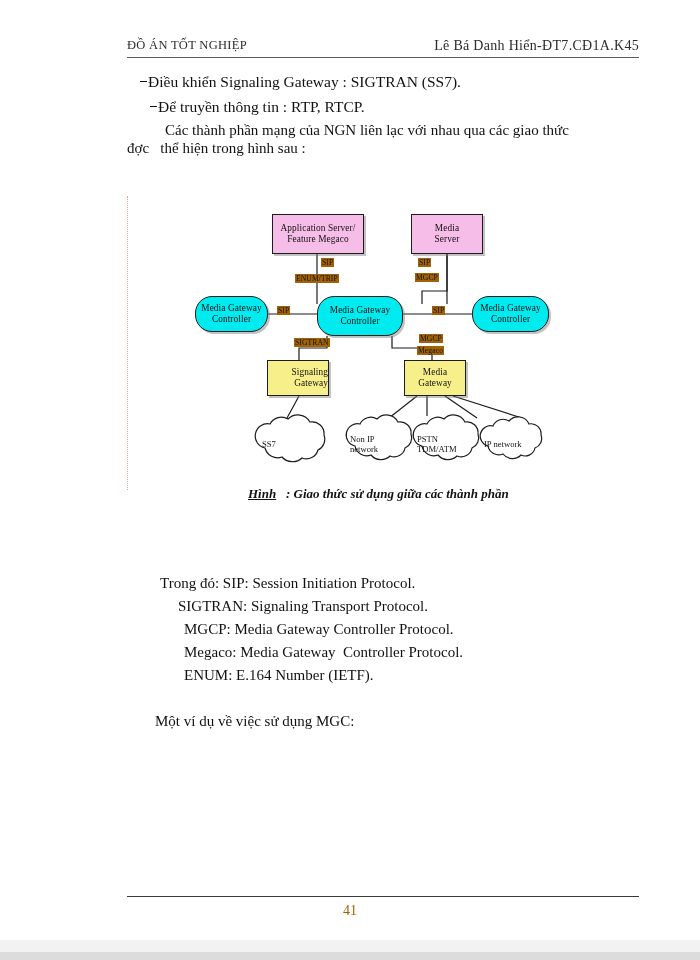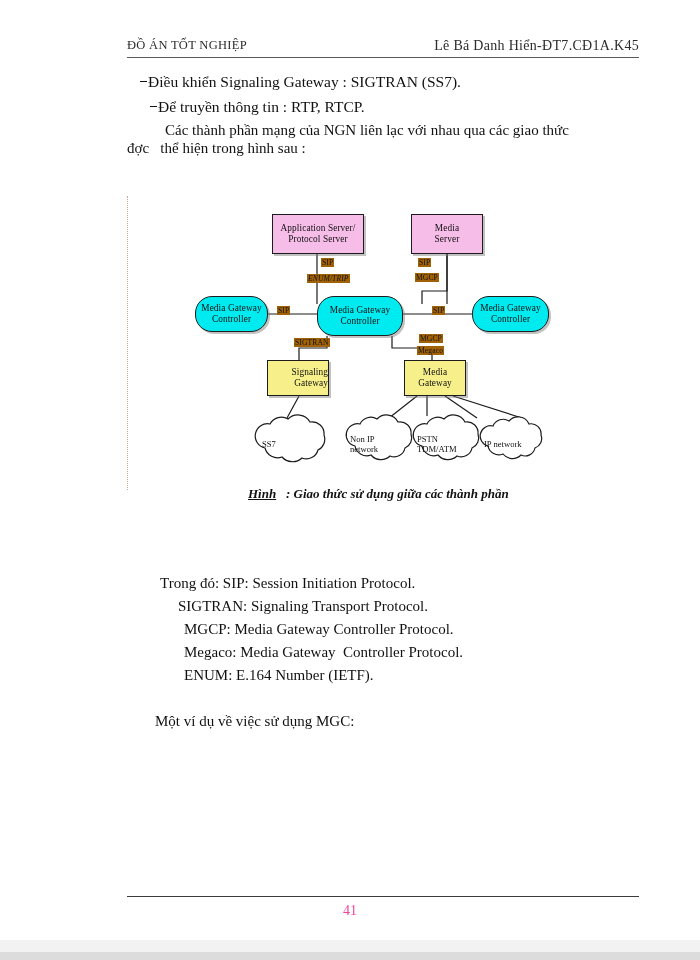--- a/index.html
+++ b/index.html
@@ -178,21 +178,21 @@
     width: 512px;
     border-top: 1.4px solid #3a3a3a;
   }
   .page-number {
     position: absolute;
     left: 0;
     top: 903px;
     width: 700px;
     text-align: center;
     font-size: 14px;
-    color: #ec4899;
+    color: #a16207;
   }
   .bottom-edge {
     position: absolute;
     left: 0;
     top: 952px;
     width: 700px;
     height: 8px;
     background: #dcdcdc;
   }
   .bottom-edge2 {
@@ -256,21 +256,21 @@
           <path d="M233 228 a12 12 0 0 1 17 -5 a13 13 0 0 1 21 3 a11 11 0 0 1 13 12 a11 11 0 0 1 -6 14 a11 11 0 0 1 -15 8 a13 13 0 0 1 -19 -1 a12 12 0 0 1 -16 -9 a11 11 0 0 1 5 -22 Z"></path>
 
           <path d="M300 228 a12 12 0 0 1 17 -5 a13 13 0 0 1 21 3 a11 11 0 0 1 13 12 a11 11 0 0 1 -6 14 a11 11 0 0 1 -15 8 a13 13 0 0 1 -19 -1 a12 12 0 0 1 -16 -9 a11 11 0 0 1 5 -22 Z"></path>
 
           <path d="M366 230 a11 11 0 0 1 16 -5 a12 12 0 0 1 20 3 a10 10 0 0 1 12 11 a10 10 0 0 1 -6 13 a10 10 0 0 1 -14 7 a12 12 0 0 1 -18 -1 a11 11 0 0 1 -15 -8 a10 10 0 0 1 5 -20 Z"></path>
         </g>
       </svg>
 
       <div class="node pink" style="left:145px; top:18px; width:92px; height:40px;">
         <span>Application Server/</span>
-        <span>Protocol Server</span>
+        <span>Feature Megaco</span>
       </div>
 
       <div class="node pink" style="left:284px; top:18px; width:72px; height:40px;">
         <span>Media</span>
         <span>Server</span>
       </div>
 
       <div class="node cyan" style="left:68px; top:100px; width:73px; height:36px;">
         <span>Media Gateway</span>
         <span>Controller</span>
@@ -290,21 +290,21 @@
         <span>Signaling</span>
         <span>Gateway</span>
       </div>
 
       <div class="node yellow" style="left:277px; top:164px; width:62px; height:36px;">
         <span>Media</span>
         <span>Gateway</span>
       </div>
 
       <div class="edge-label" style="left:194px; top:62px;">SIP</div>
-      <div class="edge-label" style="left:180px; top:78px;font-style:italic;">ENUM/TRIP</div>
+      <div class="edge-label" style="left:168px; top:78px;">ENUM/TRIP</div>
       <div class="edge-label" style="left:291px; top:62px;">SIP</div>
       <div class="edge-label" style="left:288px; top:77px;">MGCP</div>
       <div class="edge-label" style="left:150px; top:110px;">SIP</div>
       <div class="edge-label" style="left:305px; top:110px;">SIP</div>
       <div class="edge-label" style="left:167px; top:142px;">SIGTRAN</div>
       <div class="edge-label" style="left:292px; top:138px;">MGCP</div>
       <div class="edge-label" style="left:290px; top:150px;">Megaco</div>
 
       <div class="cloud-label" style="left:135px; top:243px; width:70px;">SS7</div>
       <div class="cloud-label" style="left:223px; top:238px; width:68px;">Non IP

